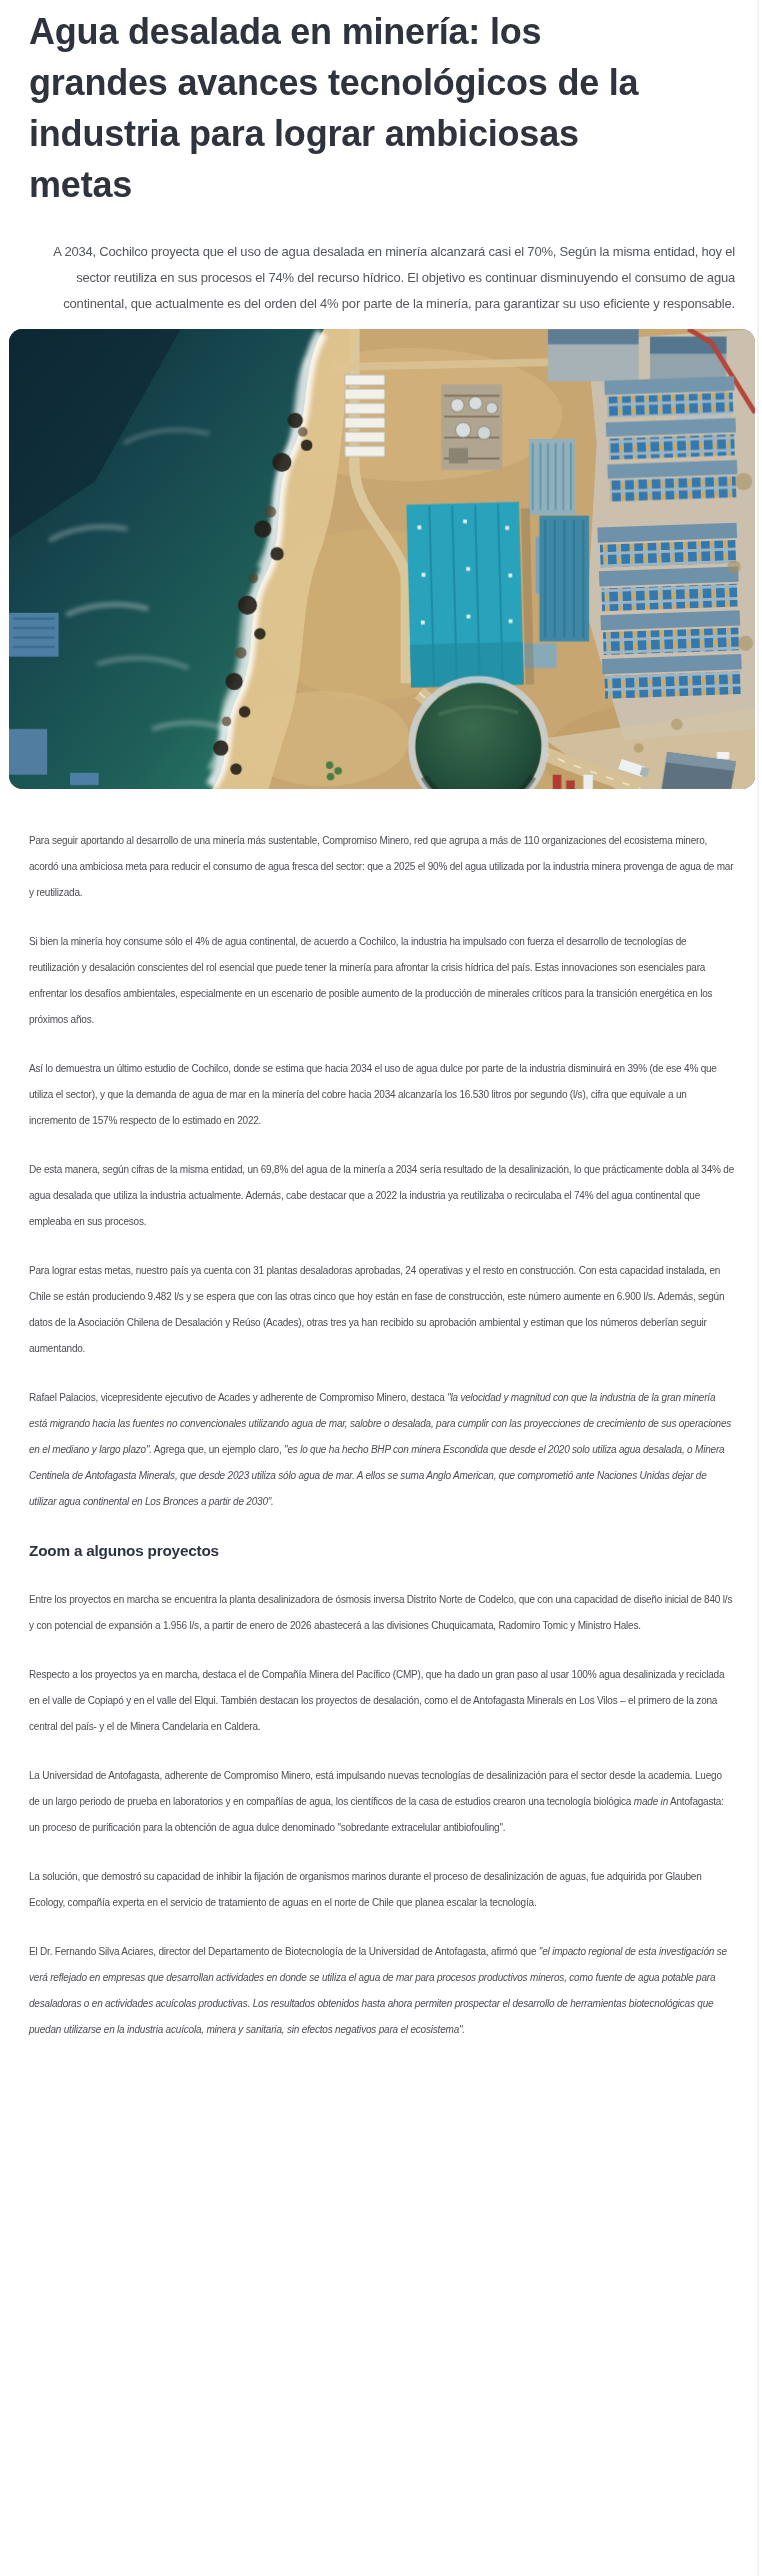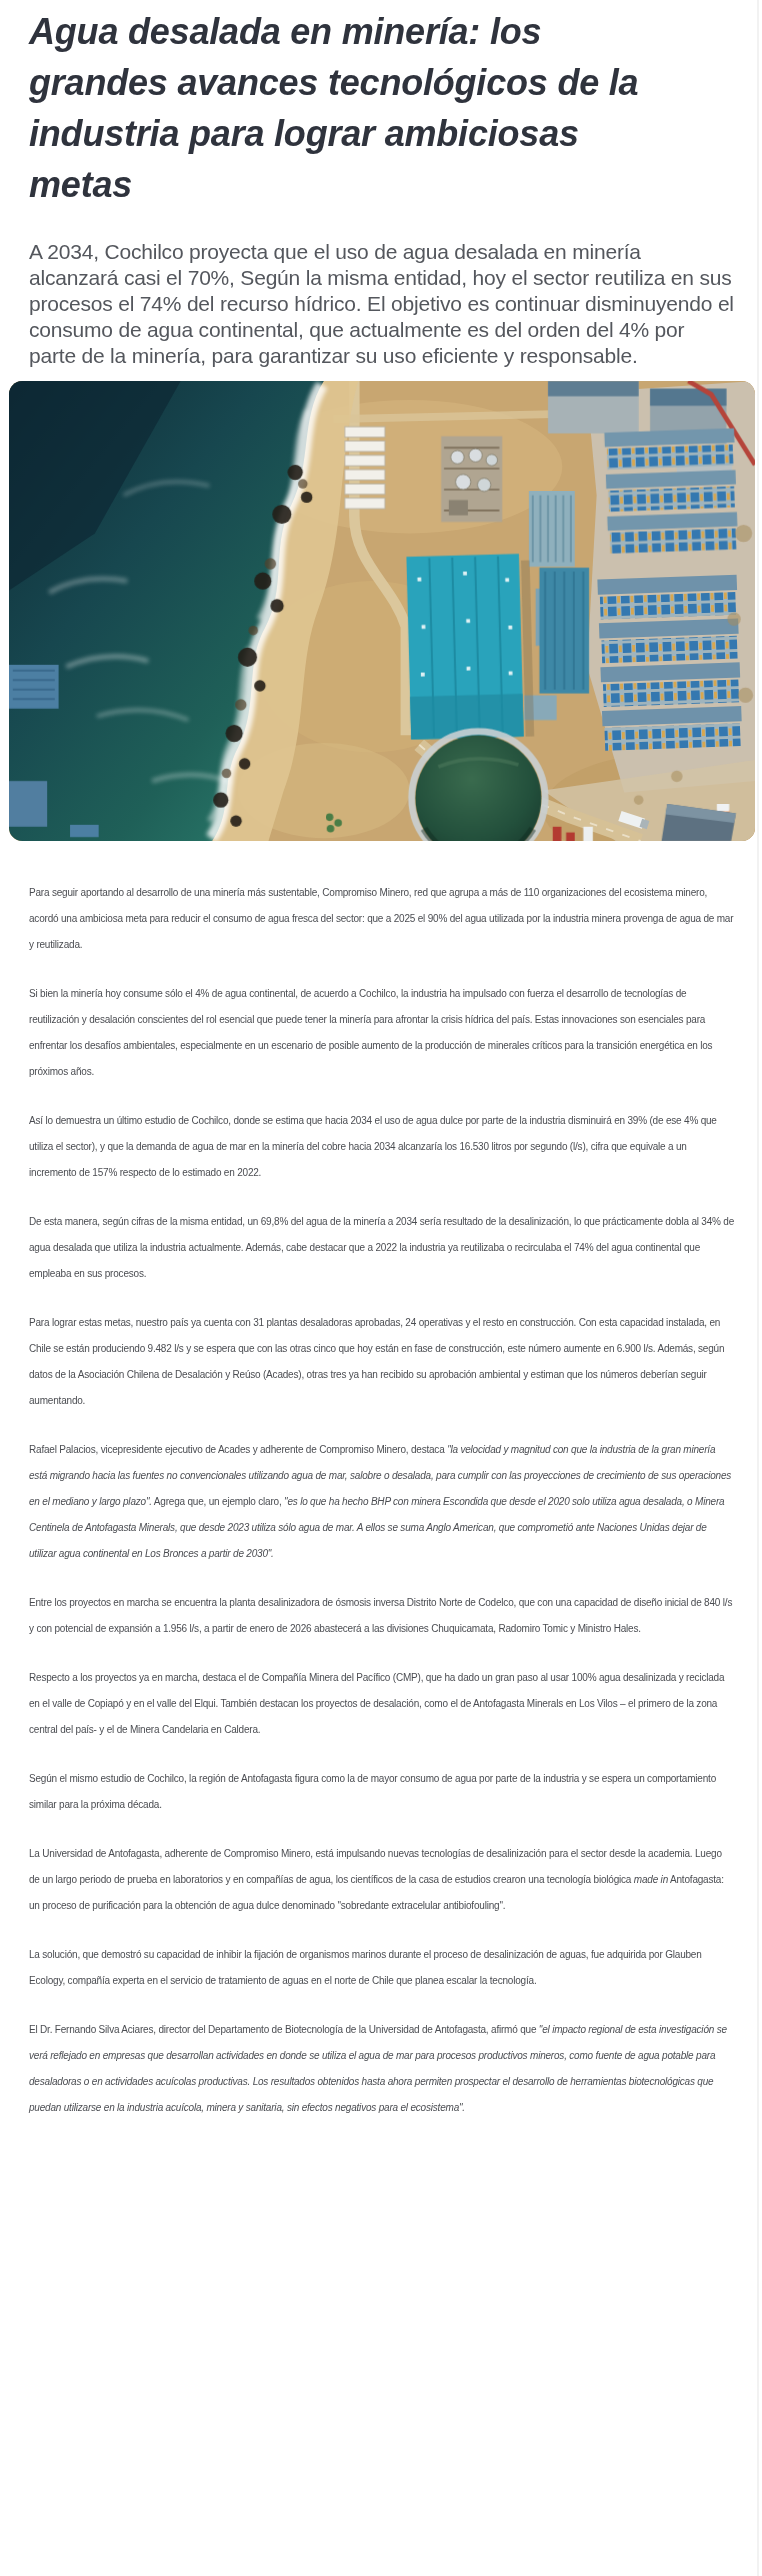--- a/index.html
+++ b/index.html
@@ -21,29 +21,29 @@
   .edge-line{position:absolute;top:0;right:3.8px;width:1.9px;height:100%;background:#f2f2f2;}
 
   h1.title{
     margin:0 0 29px 0;
     max-width:658px;
     font-size:36px;
     line-height:51px;
     font-weight:700;
     color:var(--title);
     letter-spacing:-0.2px;
-    font-style:italic;
   }
   p.lead{
     margin:0 0 12.4px 0;
     max-width:707px;
-    font-size:21px;
+    font-size:13px;
     line-height:26px;
     color:var(--lead);
     letter-spacing:-0.2px;
+    text-align:right;
   }
   figure.hero{
     margin:0 -20px 39px -20px;
     width:746px;height:460px;
     border-radius:13.3px;
     overflow:hidden;
     background:#c8a671;
   }
   figure.hero svg{display:block;width:746px;height:460px;}
   .article-body p{
@@ -260,23 +260,23 @@
         </svg>
       </figure>
 
       <div class="article-body">
           <p><span>Para seguir aportando al desarrollo de una minería más sustentable, Compromiso Minero, red que agrupa a más de 110 organizaciones del ecosistema minero, acordó una ambiciosa meta para reducir el consumo de agua fresca del sector: que a 2025 el 90% del agua utilizada por la industria minera provenga de agua de mar y reutilizada.</span></p>
           <p><span>Si bien la minería hoy consume sólo el 4% de agua continental, de acuerdo a Cochilco,  la industria ha impulsado con fuerza el desarrollo de tecnologías de reutilización y desalación conscientes del rol esencial que puede tener la minería para afrontar la crisis hídrica del país. Estas innovaciones son esenciales para enfrentar los desafíos ambientales, especialmente en un escenario de posible aumento de la producción de minerales críticos para la transición energética en los próximos años.</span></p>
           <p><span>Así lo demuestra un último estudio de Cochilco, donde se estima que hacia 2034 el uso de agua dulce por parte de la industria disminuirá en 39% (de ese 4% que utiliza el sector), y que la demanda de agua de mar en la minería del cobre hacia 2034 alcanzaría los 16.530 litros por segundo (l/s), cifra que equivale a un incremento de 157% respecto de lo estimado en 2022.</span></p>
           <p><span>De esta manera, según cifras de la misma entidad, un 69,8% del agua de la minería a 2034 sería resultado de la desalinización, lo que prácticamente dobla al 34% de agua desalada que utiliza la industria actualmente. Además, cabe destacar que a 2022 la industria ya reutilizaba o recirculaba el 74% del agua continental que empleaba en sus procesos.</span></p>
           <p><span>Para lograr estas metas, nuestro país ya cuenta con 31 plantas desaladoras aprobadas, 24 operativas y el resto en construcción. Con esta capacidad instalada, en Chile se están produciendo 9.482 l/s y se espera que con las otras cinco que hoy están en fase de construcción, este número aumente en 6.900 l/s. Además, según datos de la Asociación Chilena de Desalación y Reúso (Acades), otras tres ya han recibido su aprobación ambiental y estiman que los números deberían seguir aumentando.</span></p>
           <p><span>Rafael Palacios, vicepresidente ejecutivo de Acades y adherente de Compromiso Minero, destaca </span><span class="it">"la velocidad y magnitud con que la industria de la gran minería está migrando hacia las fuentes no convencionales utilizando agua de mar, salobre o desalada, para cumplir con las proyecciones de crecimiento de sus operaciones en el mediano y largo plazo".</span><span> Agrega que, un ejemplo claro, </span><span class="it">"es lo que ha hecho BHP con minera Escondida que desde el 2020 solo utiliza agua desalada, o Minera Centinela de Antofagasta Minerals, que desde 2023 utiliza sólo agua de mar. A ellos se suma Anglo American, que comprometió ante Naciones Unidas dejar de utilizar agua continental en Los Bronces a partir de 2030".</span></p>
+          <h2><span>Zoom a algunos proyectos</span></h2>
           <p><span>Entre los proyectos en marcha se encuentra la planta desalinizadora de ósmosis inversa Distrito Norte de Codelco, que con una capacidad de diseño inicial de 840 l/s y con potencial de expansión a 1.956 l/s, a partir de enero de 2026 abastecerá a las divisiones Chuquicamata, Radomiro Tomic y Ministro Hales.</span></p>
           <p><span>Respecto a los proyectos ya en marcha, destaca el de Compañía Minera del Pacífico (CMP), que ha dado un gran paso al usar 100% agua desalinizada y reciclada en el valle de Copiapó y en el valle del Elqui. También destacan los proyectos de desalación, como el de Antofagasta Minerals en Los Vilos – el primero de la zona central del país- y el de Minera Candelaria en Caldera.</span></p>
-          <p><span>Según el mismo estudio de Cochilco, la región de Antofagasta figura como la de mayor consumo de agua por parte de la industria y se espera un comportamiento similar para la próxima década.</span></p>
           <p><span>La Universidad de Antofagasta, adherente de Compromiso Minero, está impulsando nuevas tecnologías de desalinización para el sector desde la academia. Luego de un largo periodo de prueba en laboratorios y en compañías de agua, los científicos de la casa de estudios crearon una tecnología biológica </span><span class="it">made in</span><span> Antofagasta: un proceso de purificación para la obtención de agua dulce denominado "sobredante extracelular antibiofouling".</span></p>
           <p><span>La solución, que demostró su capacidad de inhibir la fijación de organismos marinos durante el proceso de desalinización de aguas, fue adquirida por Glauben Ecology, compañía experta en el servicio de tratamiento de aguas en el norte de Chile que planea escalar la tecnología.</span></p>
           <p><span>El Dr. Fernando Silva Aciares, director del Departamento de Biotecnología de la Universidad de Antofagasta, afirmó que </span><span class="it">"el impacto regional de esta investigación se verá reflejado en empresas que desarrollan actividades en donde se utiliza el agua de mar para procesos productivos mineros, como fuente de agua potable para desaladoras o en actividades acuícolas productivas. Los resultados obtenidos hasta ahora permiten prospectar el desarrollo de herramientas biotecnológicas que puedan utilizarse en la industria acuícola, minera y sanitaria, sin efectos negativos para el ecosistema".</span></p>
         </div>
 
     </article>
   </div>
 </div>
 
 

